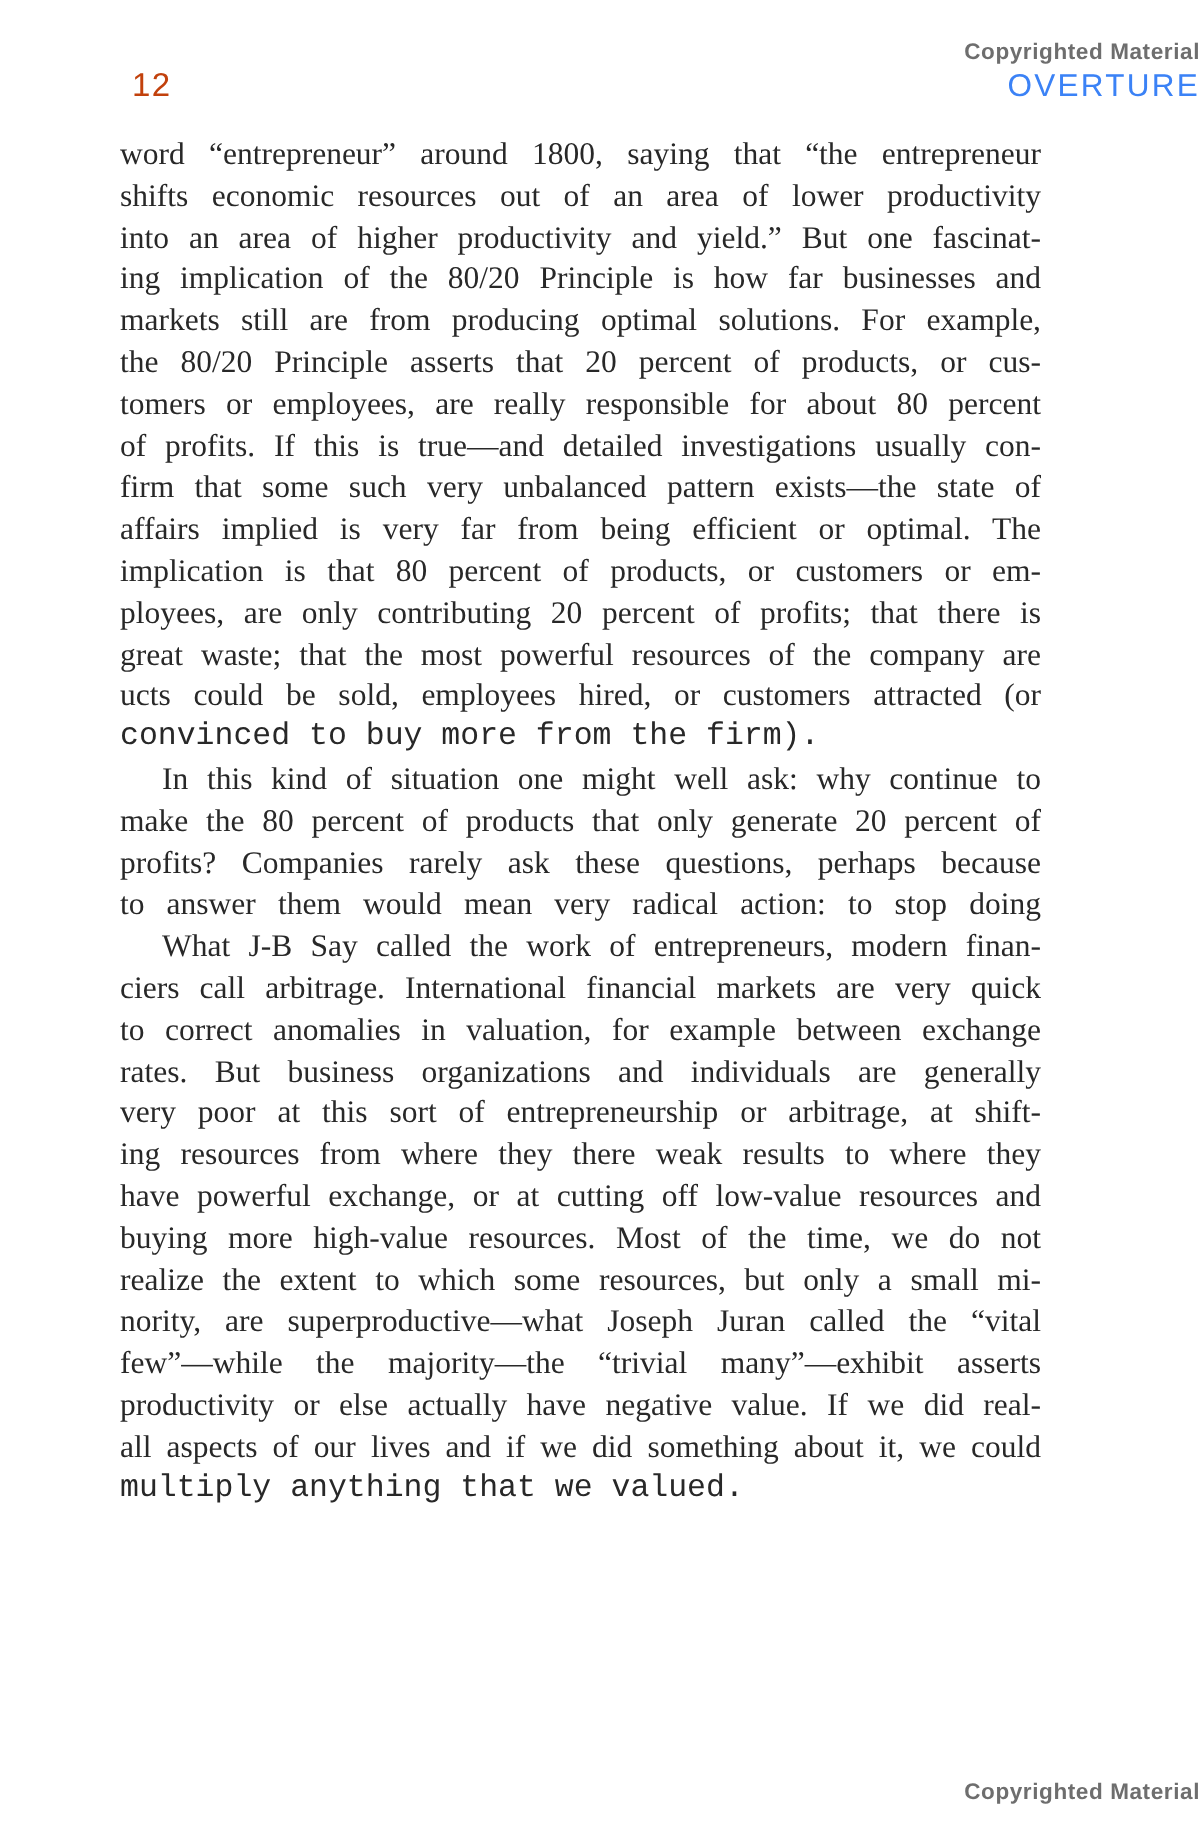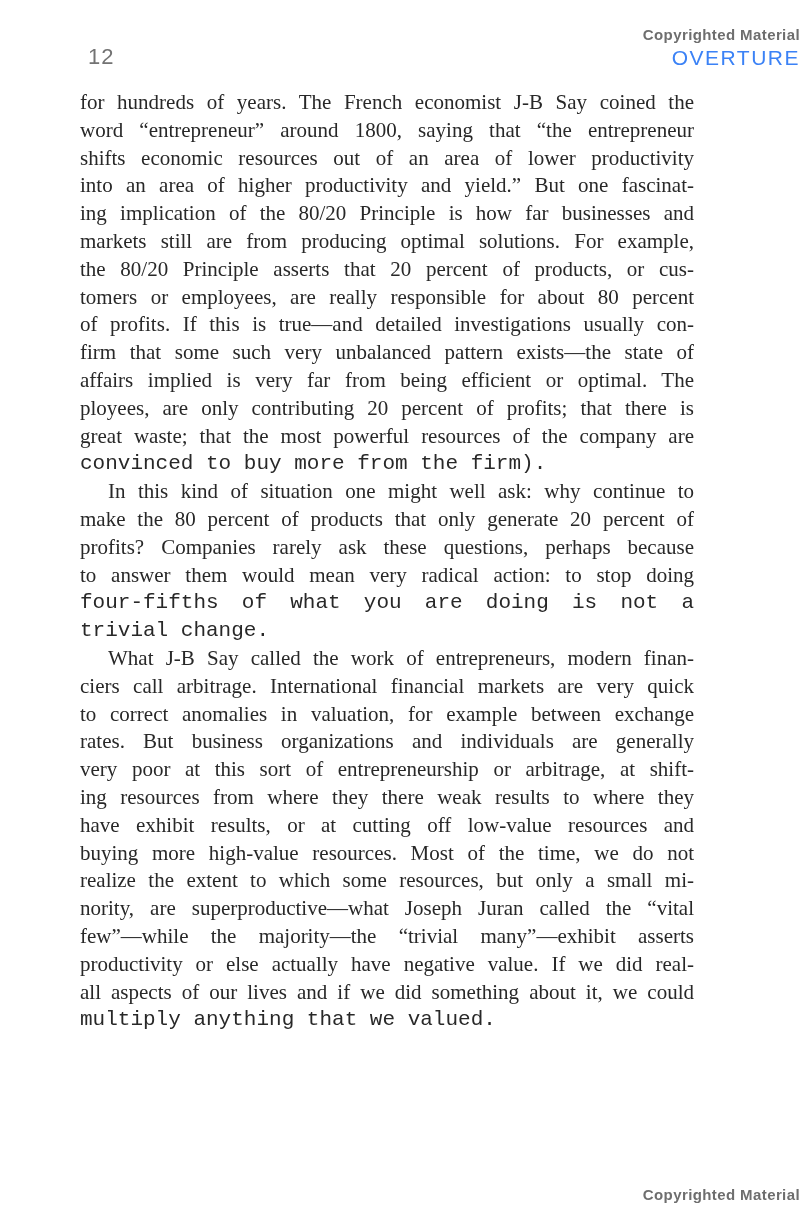--- a/index.html
+++ b/index.html
@@ -31,21 +31,21 @@
   .notice-bottom { top: 1187px; }
 
   .page-number {
     position: absolute;
     left: 88px;
     top: 46px;
     font-family: "Liberation Sans", sans-serif;
     font-size: 22px;
     line-height: 22px;
     font-weight: 400;
-    color: #737373;
+    color: #c2410c;
     letter-spacing: 1px;
   }
   .running-head {
     position: absolute;
     left: 0;
     width: 100%;
     top: 47px;
     text-align: right;
     font-family: "Liberation Sans", sans-serif;
     font-size: 21px;
@@ -83,50 +83,50 @@
 <div class="page">
 
   <div class="notice notice-top">Copyrighted Material</div>
 
   <div class="page-number">12</div>
 
   <div class="running-head">OVERTURE</div>
 
   <div class="body-text" id="body-text">
       <div class="para">
-        <div class="line">for hundreds of years. The French economist J-B Say coined the</div>
         <div class="line">word “entrepreneur” around 1800, saying that “the entrepreneur</div>
         <div class="line">shifts economic resources out of an area of lower productivity</div>
         <div class="line">into an area of higher productivity and yield.” But one fascinat-</div>
         <div class="line">ing implication of the 80/20 Principle is how far businesses and</div>
         <div class="line">markets still are from producing optimal solutions. For example,</div>
         <div class="line">the 80/20 Principle asserts that 20 percent of products, or cus-</div>
         <div class="line">tomers or employees, are really responsible for about 80 percent</div>
         <div class="line">of profits. If this is true—and detailed investigations usually con-</div>
         <div class="line">firm that some such very unbalanced pattern exists—the state of</div>
         <div class="line">affairs implied is very far from being efficient or optimal. The</div>
+        <div class="line">implication is that 80 percent of products, or customers or em-</div>
         <div class="line">ployees, are only contributing 20 percent of profits; that there is</div>
         <div class="line">great waste; that the most powerful resources of the company are</div>
+        <div class="line">ucts could be sold, employees hired, or customers attracted (or</div>
         <div class="line para-end">convinced to buy more from the firm).</div>
       </div>
       <div class="para indented">
         <div class="line">In this kind of situation one might well ask: why continue to</div>
         <div class="line">make the 80 percent of products that only generate 20 percent of</div>
         <div class="line">profits? Companies rarely ask these questions, perhaps because</div>
         <div class="line">to answer them would mean very radical action: to stop doing</div>
-        <div class="line para-end">four-fifths of what you are doing is not a trivial change.</div>
       </div>
       <div class="para indented">
         <div class="line">What J-B Say called the work of entrepreneurs, modern finan-</div>
         <div class="line">ciers call arbitrage. International financial markets are very quick</div>
         <div class="line">to correct anomalies in valuation, for example between exchange</div>
         <div class="line">rates. But business organizations and individuals are generally</div>
         <div class="line">very poor at this sort of entrepreneurship or arbitrage, at shift-</div>
         <div class="line">ing resources from where they there weak results to where they</div>
-        <div class="line">have exhibit results, or at cutting off low-value resources and</div>
+        <div class="line">have powerful exchange, or at cutting off low-value resources and</div>
         <div class="line">buying more high-value resources. Most of the time, we do not</div>
         <div class="line">realize the extent to which some resources, but only a small mi-</div>
         <div class="line">nority, are superproductive—what Joseph Juran called the “vital</div>
         <div class="line">few”—while the majority—the “trivial many”—exhibit asserts</div>
         <div class="line">productivity or else actually have negative value. If we did real-</div>
         <div class="line">all aspects of our lives and if we did something about it, we could</div>
         <div class="line para-end">multiply anything that we valued.</div>
       </div>
     </div>
 

